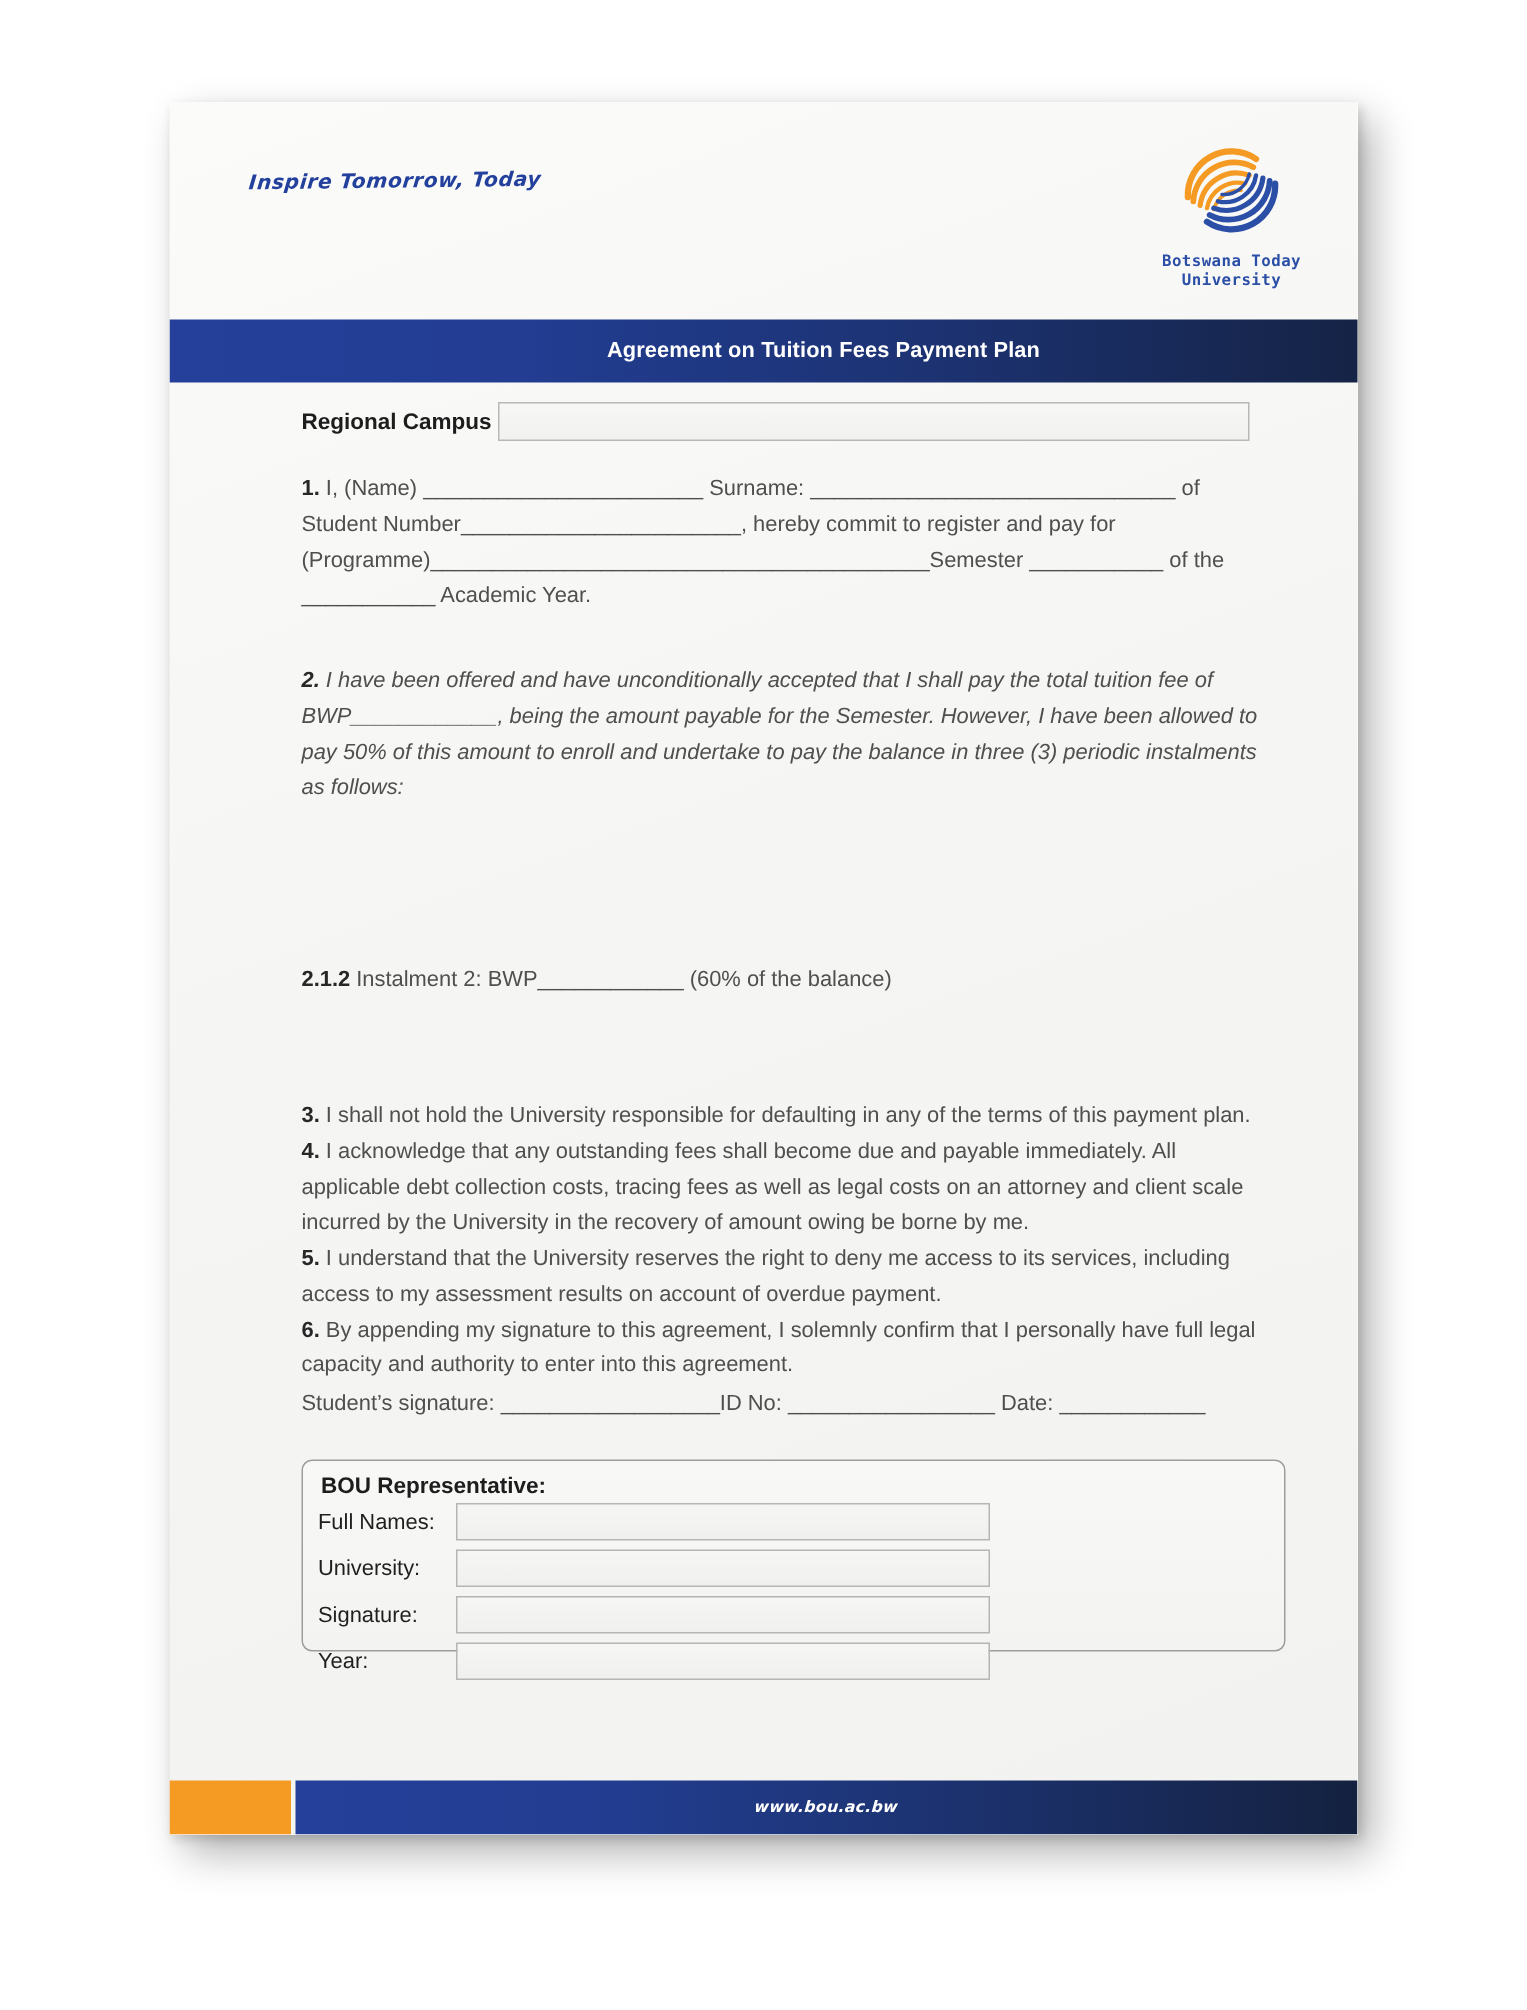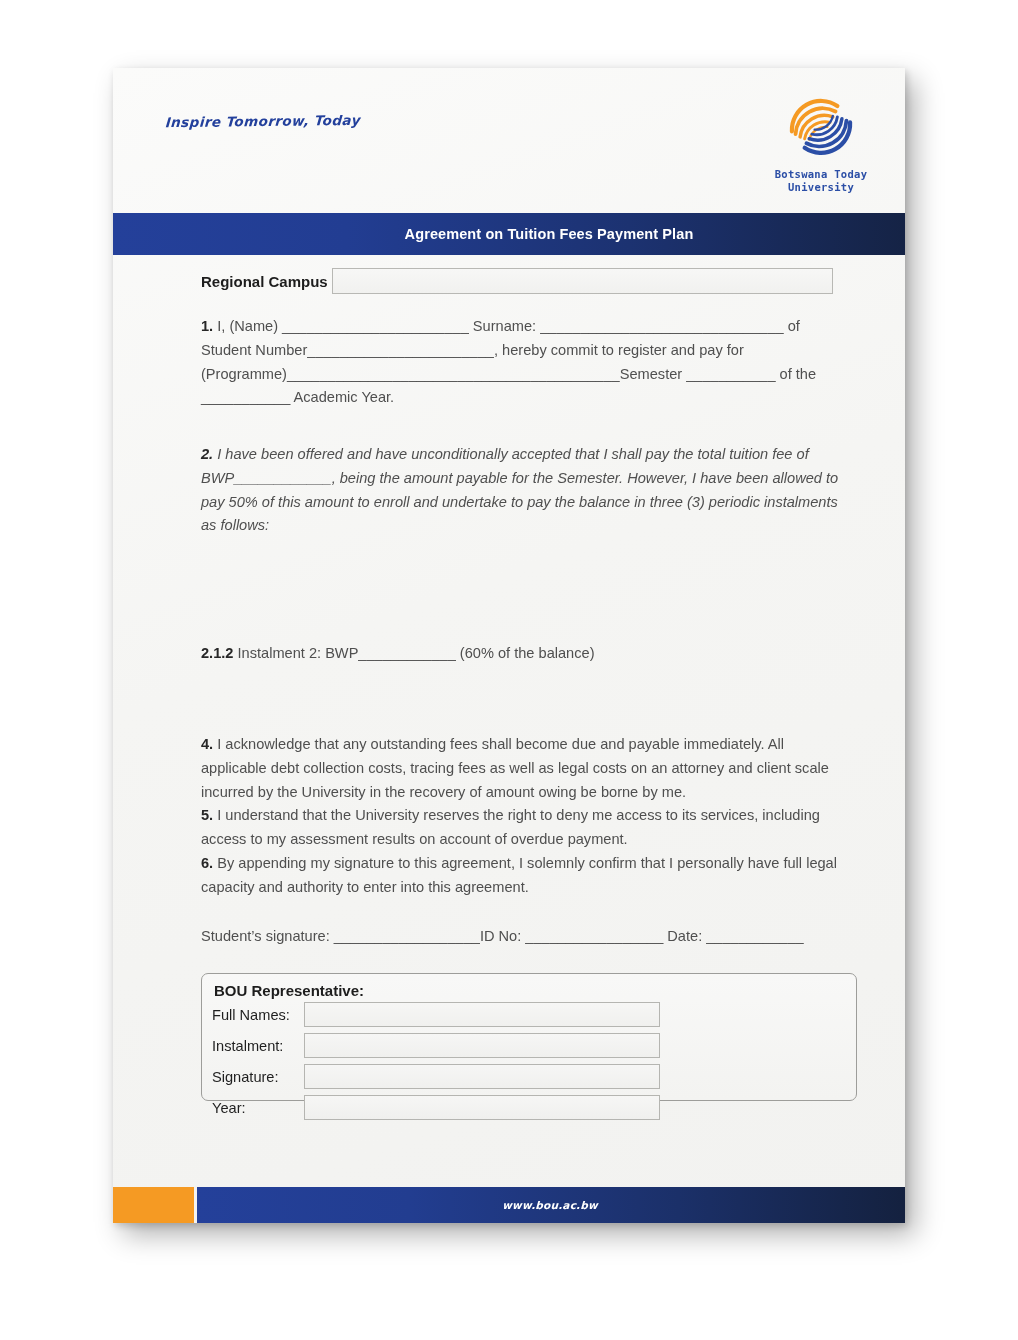--- a/index.html
+++ b/index.html
@@ -260,36 +260,37 @@
     <div id="campus-row">
       <span class="campus-label">Regional Campus</span>
       <input class="form-input" type="text" placeholder="" style="">
     </div>
 
     <div class="clause" id="clause-1"><b>1.</b> I, (Name) _______________________ Surname: ______________________________ of Student Number_______________________, hereby commit to register and pay for (Programme)_________________________________________Semester ___________ of the ___________ Academic Year.</div>
     <div class="clause" id="clause-2"><b>2.</b> I have been offered and have unconditionally accepted that I shall pay the total tuition fee of BWP____________, being the amount payable for the Semester. However, I have been allowed to pay 50% of this amount to enroll and undertake to pay the balance in three (3) periodic instalments as follows:</div>
     <div class="clause" id="clause-212"><b>2.1.2</b> Instalment 2: BWP____________ (60% of the balance)</div>
 
     <div class="clause" id="clause-3456">
+      <div><b>3.</b> I shall not hold the University responsible for defaulting in any of the terms of this payment plan.</div>
       <div><b>4.</b> I acknowledge that any outstanding fees shall become due and payable immediately. All applicable debt collection costs, tracing fees as well as legal costs on an attorney and client scale incurred by the University in the recovery of amount owing be borne by me.</div>
       <div><b>5.</b> I understand that the University reserves the right to deny me access to its services, including access to my assessment results on account of overdue payment.</div>
       <div><b>6.</b> By appending my signature to this agreement, I solemnly confirm that I personally have full legal capacity and authority to enter into this agreement.</div>
     </div>
 
     <div class="clause" id="signature-line">Student’s signature: __________________ID No: _________________ Date: ____________</div>
 
     <div id="bou-box">
       <div id="bou-title">BOU Representative:</div>
 
       <div class="bou-row">
         <span class="bou-label">Full Names:</span>
         <input class="bou-input" type="text" style="">
       </div>
       <div class="bou-row">
-        <span class="bou-label">Instalment:</span>
+        <span class="bou-label">University:</span>
         <input class="bou-input" type="text" style="">
       </div>
       <div class="bou-row">
         <span class="bou-label">Signature:</span>
         <input class="bou-input" type="text" style="">
       </div>
       <div class="bou-row">
         <span class="bou-label">Year:</span>
         <input class="bou-input" type="text" style="">
       </div>

